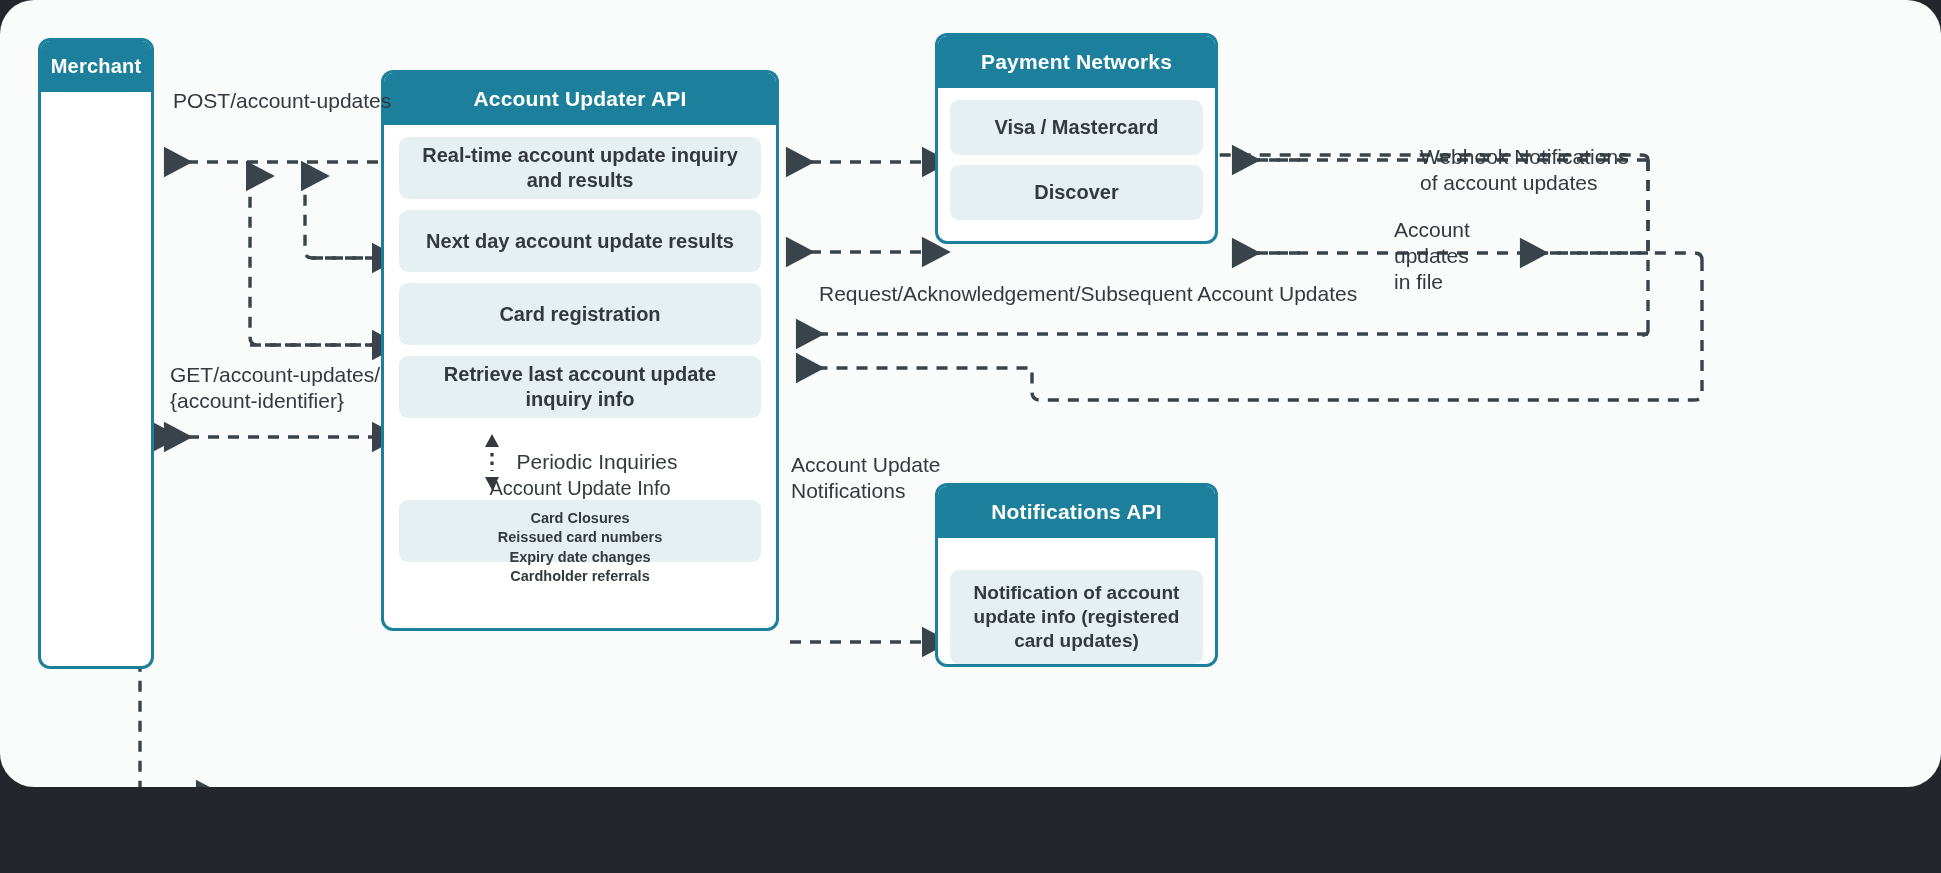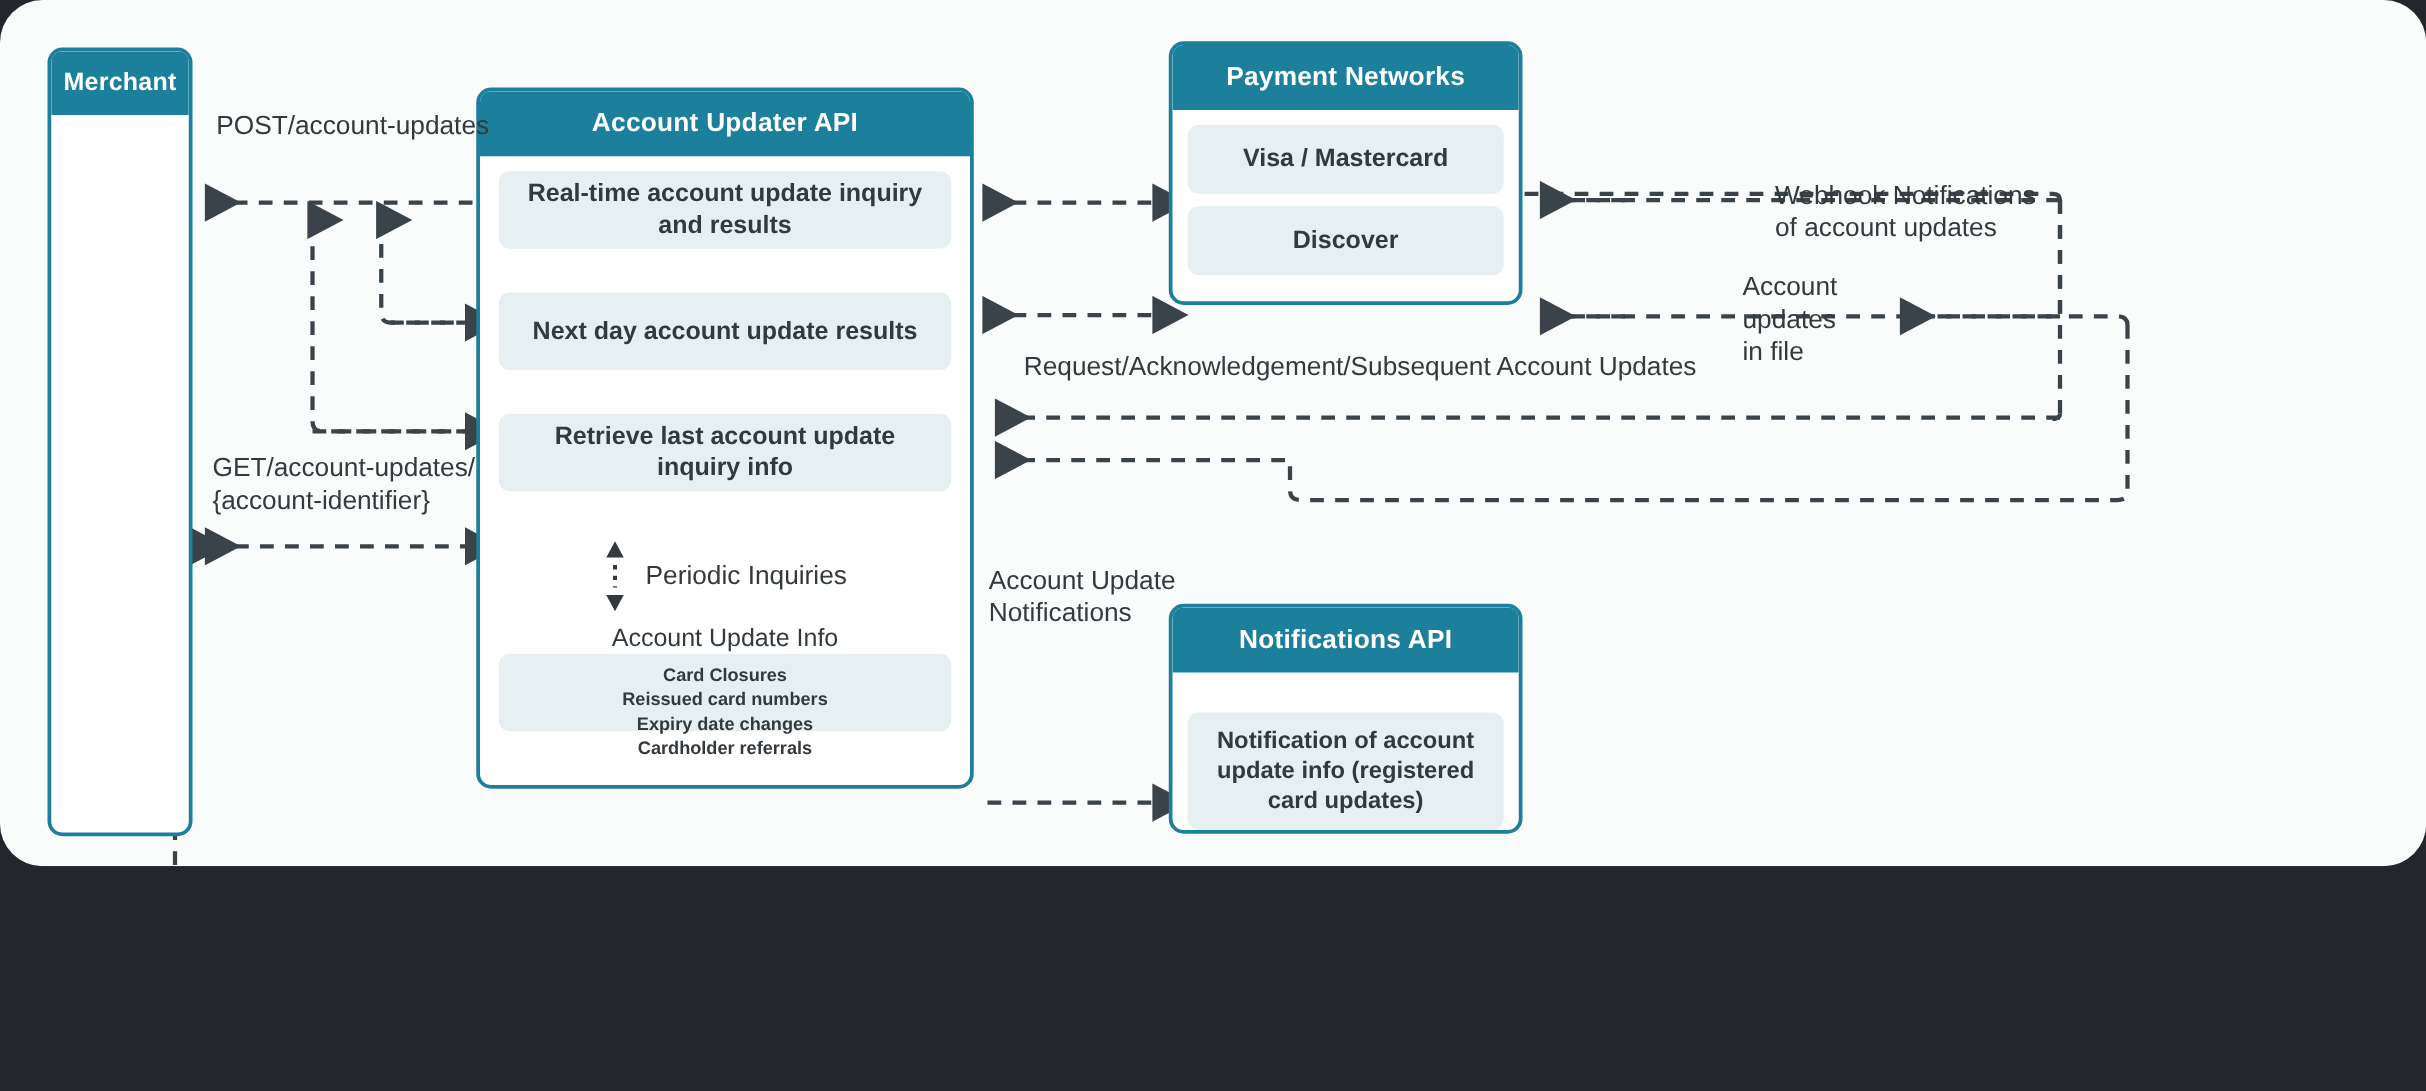--- a/index.html
+++ b/index.html
@@ -4,21 +4,21 @@
 <title>Account Updater API Architecture Diagram</title>
 <style>
   html, body {
     margin: 0;
     padding: 0;
     background: #23272b;
   }
   #page {
     position: relative;
     width: 1941px;
-    height: 693px;
+    height: 787px;
     background: #fafbfb;
     border-radius: 34px;
     overflow: hidden;
     font-family: "Liberation Sans", sans-serif;
   }
   #edges {
     position: absolute;
     left: 0; top: 0;
     width: 1941px;
     height: 873px;
@@ -70,21 +70,21 @@
     left: 38px;  top: 38px;
     width: 116px; height: 631px;
   }
   #merchant .panel-header { font-size: 20px; padding: 14px 4px 15px; }
 
   
   #account-updater-api {
     left: 381px; top: 38px;
     width: 398px; height: 561px; margin-top: 32px;
   }
-  #account-updater-api .panel-body { padding: 12px 15px 13px; height: calc(100% - 54px); gap: 24px; }
+  #account-updater-api .panel-body { padding: 12px 15px 13px; height: calc(100% - 54px); }
   #account-updater-api .item { height: 62px; margin-bottom: 11px; }
 
   
   .periodic-row {
     height: 66px;
     display: flex;
     align-items: center;
     justify-content: center;
     gap: 14px;
     margin-bottom: 5px;
@@ -218,20 +218,21 @@
   </div>
 
   <div class="panel" id="account-updater-api">
     <div class="panel-header">Account Updater API</div>
     <div class="panel-body">
 
       <div class="item">Real-time account update inquiry and results</div>
 
       <div class="item">Next day account update results</div>
 
+      <div class="item">Card registration</div>
 
       <div class="item">Retrieve last account update inquiry info</div>
 
       <div class="periodic-row">
         <div class="periodic-arrows">
           <svg width="20" height="56" viewBox="0 0 20 56" xmlns="http://www.w3.org/2000/svg">
             <path d="M10,0 L17,13 L3,13 z" fill="#33393d"></path>
             <path d="M10,56 L17,43 L3,43 z" fill="#33393d"></path>
             <line x1="10" y1="19" x2="10" y2="37" stroke="#33393d" stroke-width="3.2" stroke-dasharray="3.5 5"></line>
           </svg>

